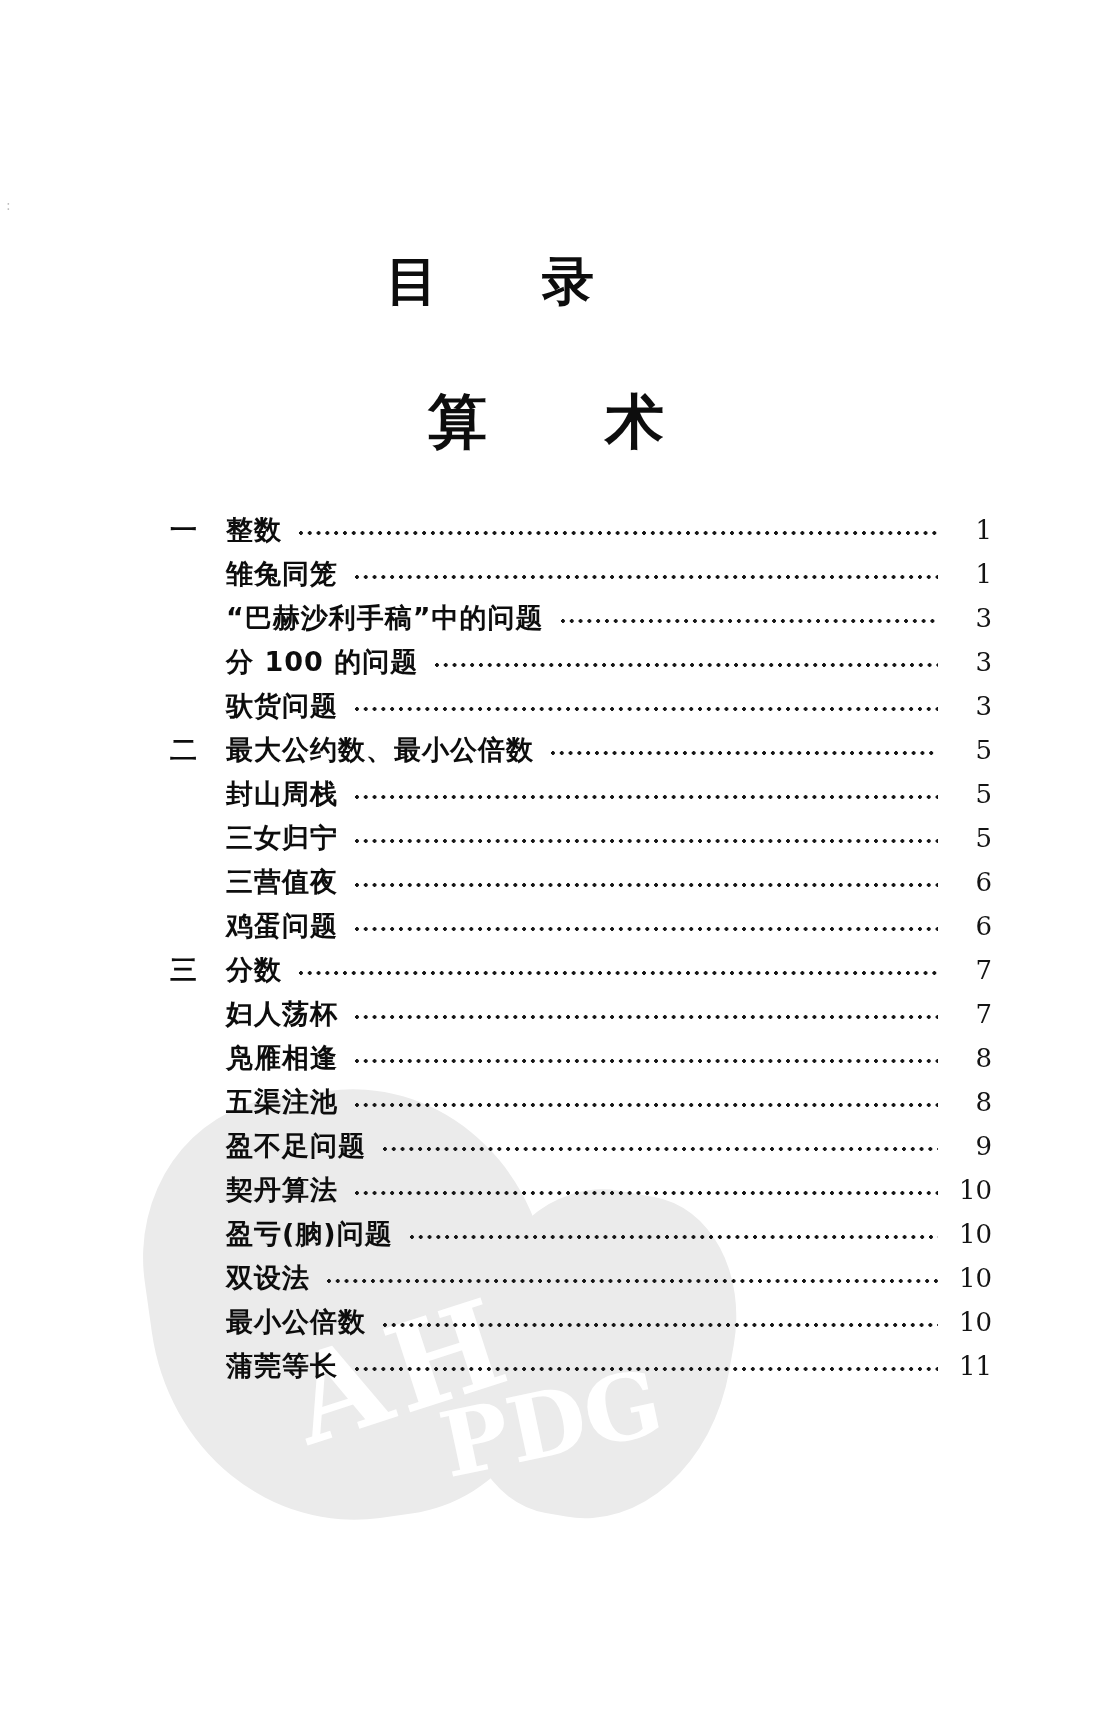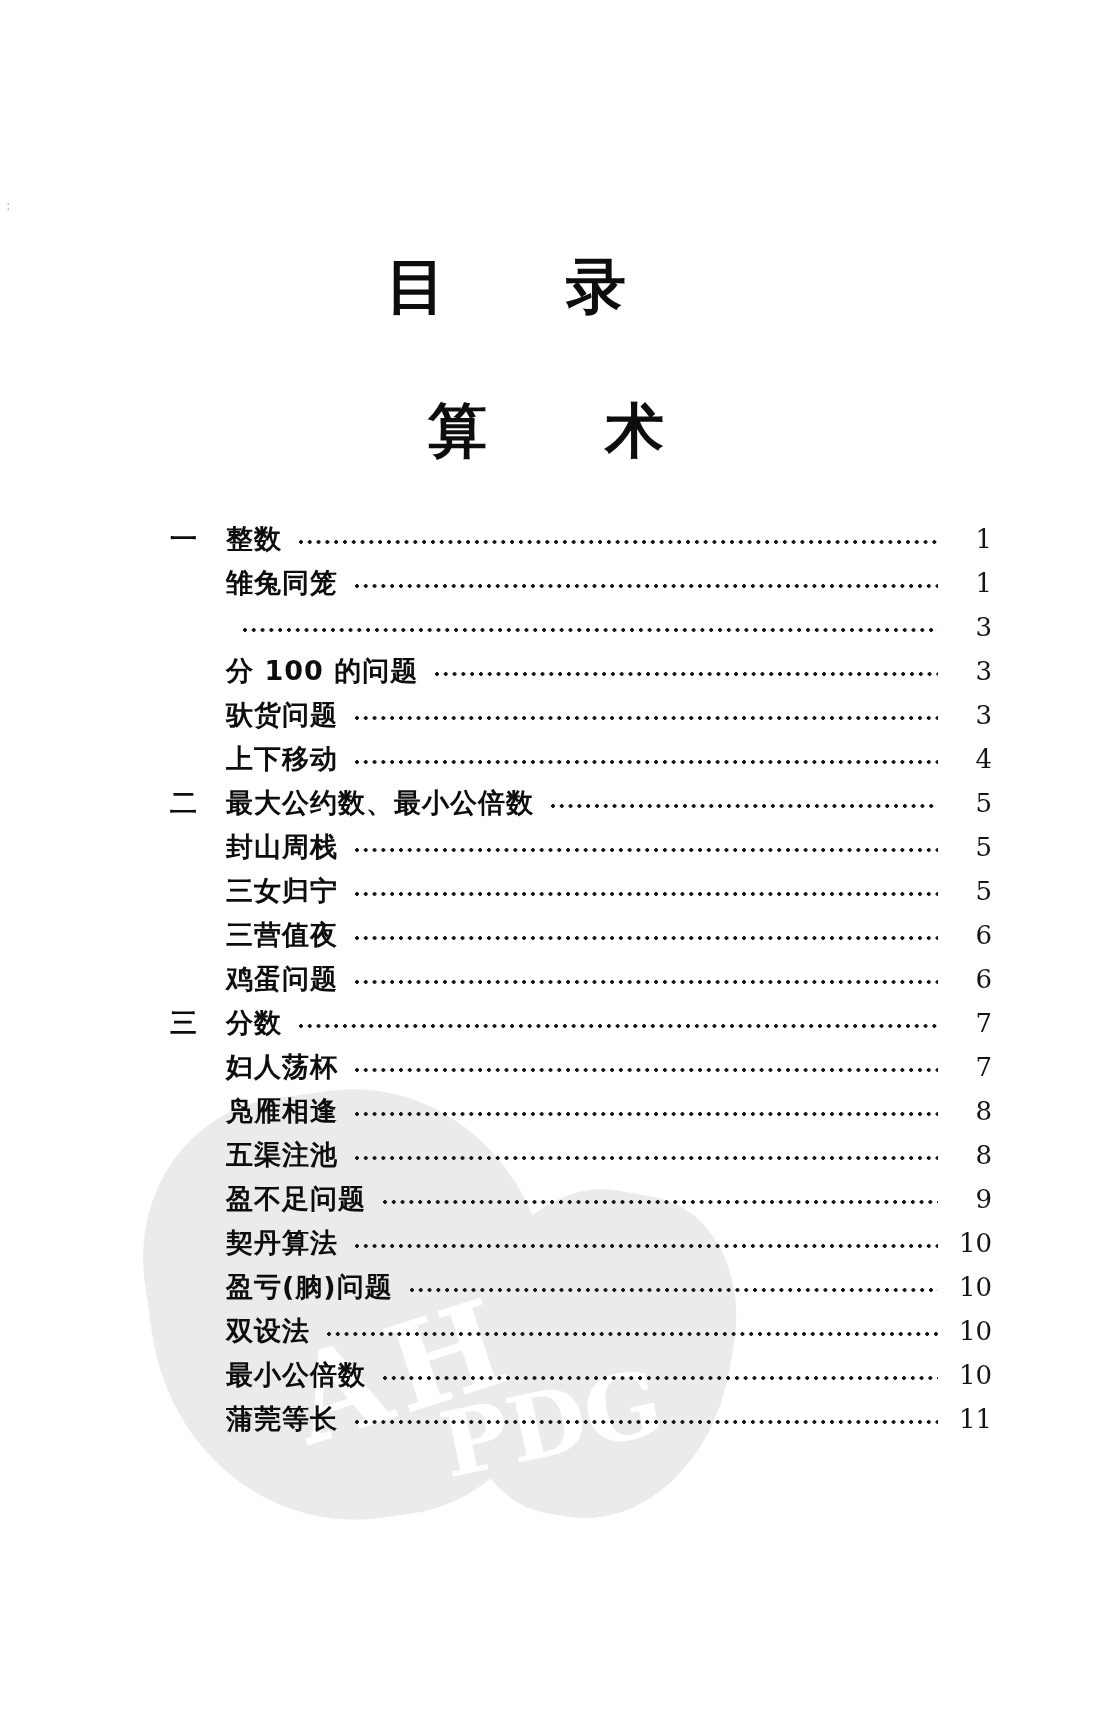--- a/index.html
+++ b/index.html
@@ -41,21 +41,21 @@
     font-weight: 700;
     font-family: "DejaVu Serif", serif;
     user-select: none;
   }
   .wm-glyph.g1 { left: 150px; top: 230px; font-size: 120px; transform: rotate(-18deg); letter-spacing: 8px; }
   .wm-glyph.g2 { left: 300px; top: 300px; font-size: 90px; transform: rotate(-12deg); }
   .content { position: relative; z-index: 1; }
   .title {
     margin: 0;
     padding: 252px 0 0 386px;
-    font-size: 60px;
+    font-size: 52px;
     line-height: 1.15;
     font-weight: 700;
     letter-spacing: 0;
     color: #0d0d0d;
   }
   .subtitle {
     margin: 76px 0 0 428px;
     font-size: 59px;
     line-height: 1.15;
     font-weight: 700;
@@ -128,44 +128,39 @@
   <div class="toc-row">
     <span class="toc-num"></span>
     <span class="toc-label">雏兔同笼</span>
     <span class="toc-dots"></span>
     <span class="toc-page">1</span>
   </div>
 
 
   <div class="toc-row">
     <span class="toc-num"></span>
+    <span class="toc-label">“巴赫沙利手稿”中的问题</span>
     <span class="toc-dots"></span>
     <span class="toc-page">3</span>
   </div>
 
   <div class="toc-row">
     <span class="toc-num"></span>
     <span class="toc-label">分 100 的问题</span>
     <span class="toc-dots"></span>
     <span class="toc-page">3</span>
   </div>
 
   <div class="toc-row">
     <span class="toc-num"></span>
     <span class="toc-label">驮货问题</span>
     <span class="toc-dots"></span>
     <span class="toc-page">3</span>
   </div>
 
-  <div class="toc-row">
-    <span class="toc-num"></span>
-    <span class="toc-label">上下移动</span>
-    <span class="toc-dots"></span>
-    <span class="toc-page">4</span>
-  </div>
 
   <div class="toc-row">
     <span class="toc-num">二</span>
     <span class="toc-label">最大公约数、最小公倍数</span>
     <span class="toc-dots"></span>
     <span class="toc-page">5</span>
   </div>
 
   <div class="toc-row">
     <span class="toc-num"></span>

